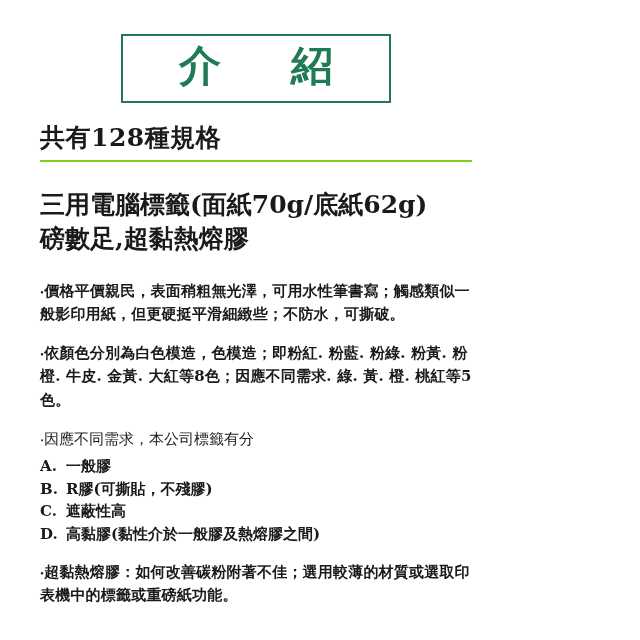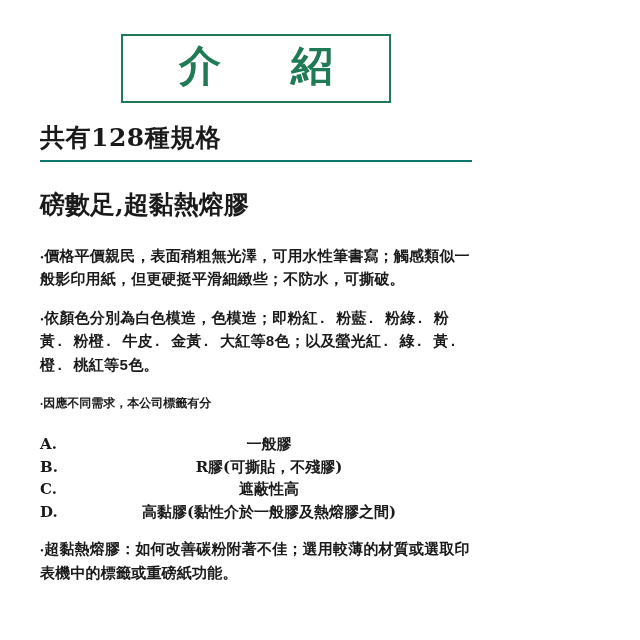--- a/index.html
+++ b/index.html
@@ -46,21 +46,21 @@
     font-family: "DejaVu Serif", "Liberation Serif", serif;
     white-space: pre;
   }
 
   
   .spec-line {
     font-size: 25px;
     font-weight: bold;
     letter-spacing: 0.5px;
     padding-bottom: 6px;
-    border-bottom: 2px solid #0f766e;
+    border-bottom: 2px solid #84cc16;
     display: block;
     margin-top: 12px;
     margin-bottom: 26px;
   }
 
   .product-title {
     font-size: 25px;
     font-weight: bold;
     line-height: 1.36;
     margin-bottom: 24px;
@@ -69,68 +69,67 @@
   .product-title .l2 {
     display: block;
   }
 
   .para {
     font-size: 15px;
     line-height: 1.55;
     margin-bottom: 16px;
     letter-spacing: 0.2px;
     font-weight: bold;
-    font-family: Liberation Mono, monospace;
   }
 
   .list-block {
     margin-bottom: 16px;
   }
   .list-intro {
-    font-size: 12px;
+    font-size: 15px;
     line-height: 1.55;
-    margin-bottom: 21px;
-    font-weight: bold;
+    margin-bottom: 4px;
+    font-weight: normal;
   }
   .list-item {
     font-size: 15px;
     line-height: 1.5;
     font-weight: bold;
     display: flex;
   }
   .list-item .marker {
     width: 26px;
     flex: 0 0 26px;
     font-family: "DejaVu Serif", "Liberation Serif", serif;
   }
   .list-item .txt {
     flex: 1 1 auto;
-    text-align: center;
   }
 </style>
 </head>
 <body>
 
 <div class="page">
 
   <div class="title-wrap">
     <div class="title-box">
       <div class="title-text">介　紹</div>
     </div>
   </div>
 
   <div class="spec-line">共有128種規格</div>
 
   <div class="product-title">
+    <span class="l1">三用電腦標籤(面紙70g/底紙62g)</span>
     <span class="l2">磅數足,超黏熱熔膠</span>
   </div>
 
   <div class="para">‧價格平價親民，表面稍粗無光澤，可用水性筆書寫；觸感類似一般影印用紙，但更硬挺平滑細緻些；不防水，可撕破。</div>
 
-  <div class="para">‧依顏色分別為白色模造，色模造；即粉紅. 粉藍. 粉綠. 粉黃. 粉橙. 牛皮. 金黃. 大紅等8色；以及螢光紅. 綠. 黃. 橙. 桃紅等5色。</div>
+  <div class="para">‧依顏色分別為白色模造，色模造；即粉紅. 粉藍. 粉綠. 粉黃. 粉橙. 牛皮. 金黃. 大紅等8色；因應不同需求. 綠. 黃. 橙. 桃紅等5色。</div>
 
   <div class="list-block">
     <div class="list-intro">‧因應不同需求，本公司標籤有分</div>
 
     <div class="list-item">
       <span class="marker">A.</span>
       <span class="txt">一般膠</span>
     </div>
     <div class="list-item">
       <span class="marker">B.</span>

